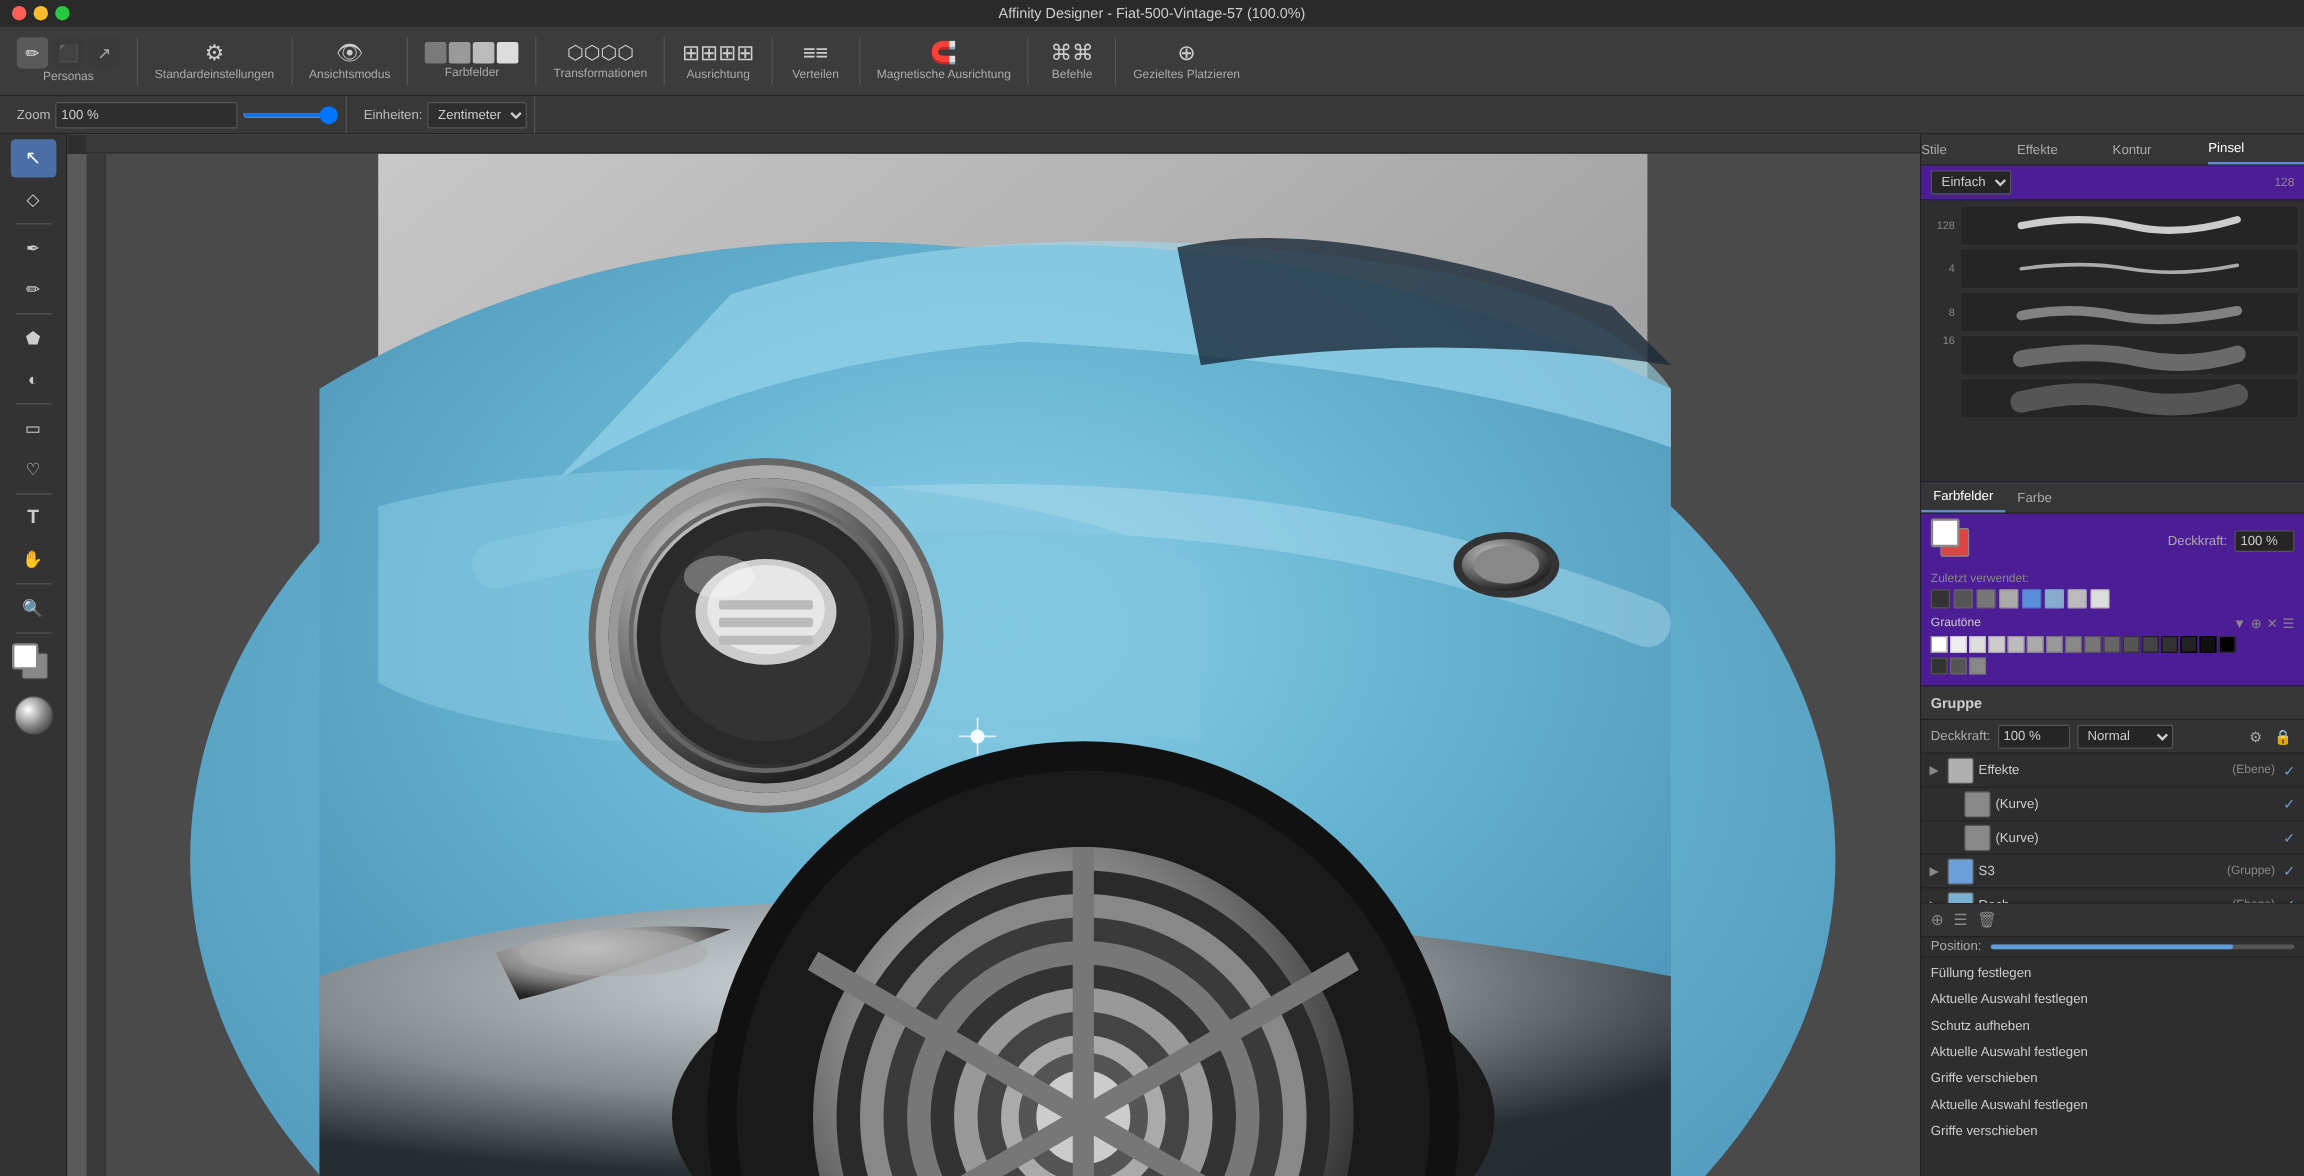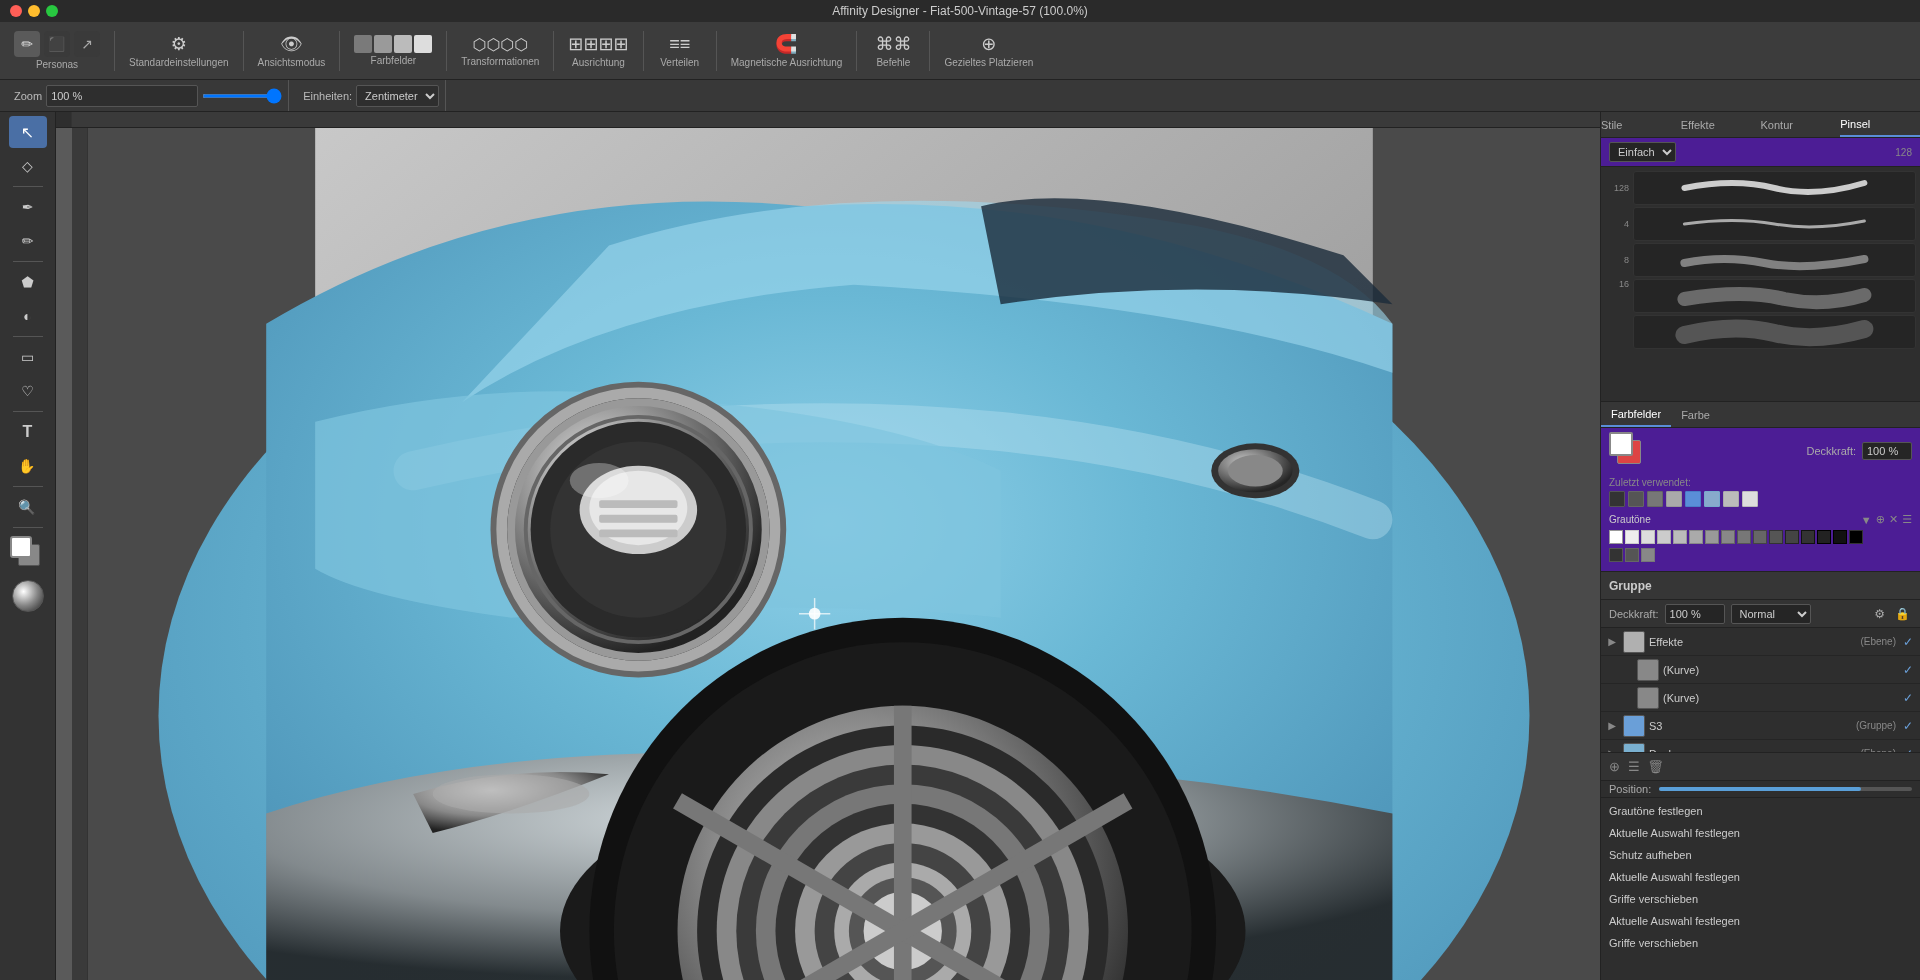--- a/index.html
+++ b/index.html
@@ -605,21 +605,21 @@
     <div id="bottom-panel" style="height:200px;background:#2e2e2e;border-top:1px solid #222;display:flex;flex-direction:column;overflow:hidden;">
 
       <div style="display:flex;align-items:center;padding:2px 8px;border-bottom:1px solid #222;">
         <span style="font-size:11px;color:#aaa">Position:</span>
         <div style="flex:1;height:4px;background:#555;border-radius:2px;margin-left:8px">
           <div style="width:80%;height:100%;background:#5a9fd8;border-radius:2px"></div>
         </div>
       </div>
 
       <div style="flex:1;overflow-y:auto;padding:2px 0">
-        <div style="height:22px;display:flex;align-items:center;padding:0 8px;font-size:11px;color:#ccc;cursor:pointer">Grautöne festlegen</div>
+        <div style="height:22px;display:flex;align-items:center;padding:0 8px;font-size:11px;color:#ccc;cursor:pointer">Füllung festlegen</div>
         <div style="height:22px;display:flex;align-items:center;padding:0 8px;font-size:11px;color:#ccc;cursor:pointer">Aktuelle Auswahl festlegen</div>
         <div style="height:22px;display:flex;align-items:center;padding:0 8px;font-size:11px;color:#ccc;cursor:pointer">Schutz aufheben</div>
         <div style="height:22px;display:flex;align-items:center;padding:0 8px;font-size:11px;color:#ccc;cursor:pointer">Aktuelle Auswahl festlegen</div>
         <div style="height:22px;display:flex;align-items:center;padding:0 8px;font-size:11px;color:#ccc;cursor:pointer">Griffe verschieben</div>
         <div style="height:22px;display:flex;align-items:center;padding:0 8px;font-size:11px;color:#ccc;cursor:pointer">Aktuelle Auswahl festlegen</div>
         <div style="height:22px;display:flex;align-items:center;padding:0 8px;font-size:11px;color:#ccc;cursor:pointer">Griffe verschieben</div>
 
       </div>
     </div>
   </div>

